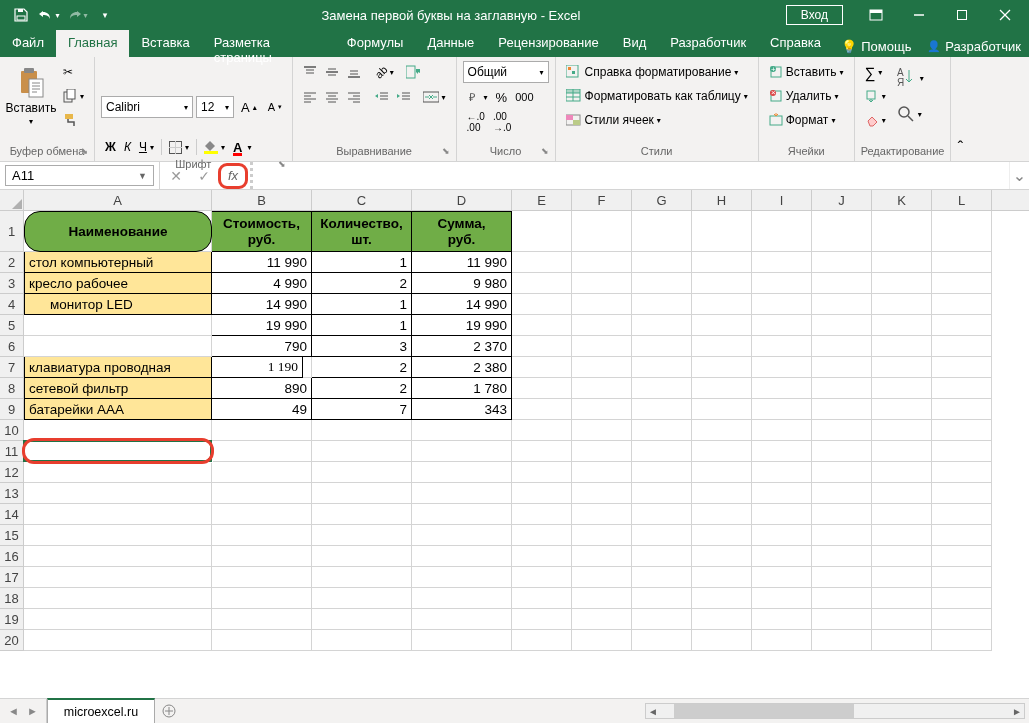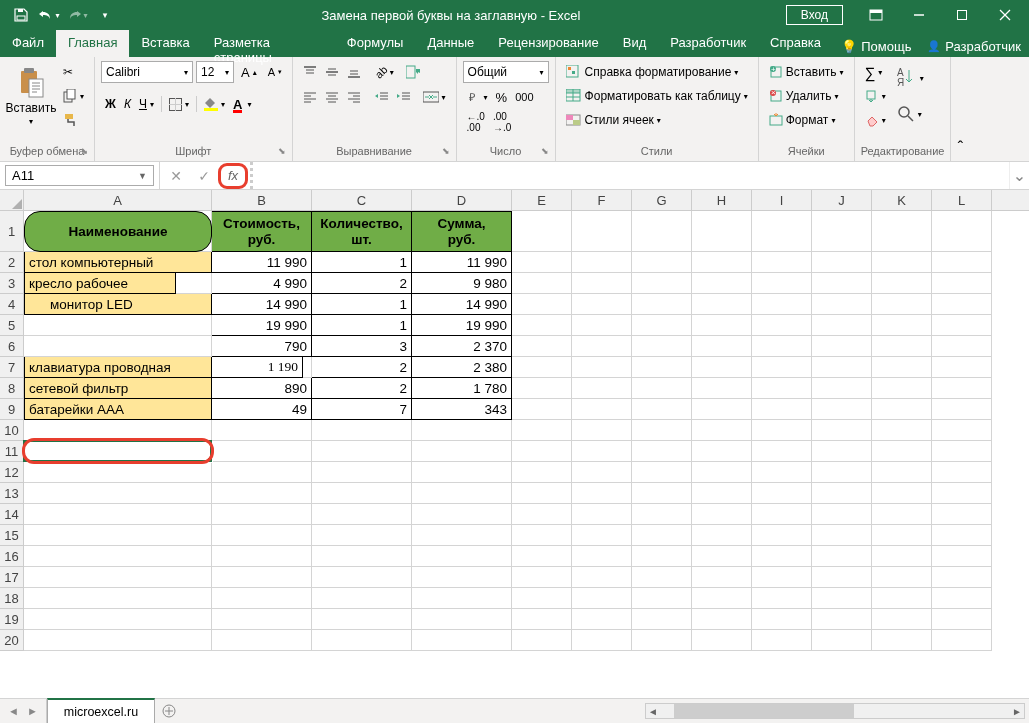--- a/index.html
+++ b/index.html
@@ -174,21 +174,21 @@
           </div>
       </div>
     </div>
     <div class="ribbon-group-label">
         <span>Буфер обмена</span>
         <span class="dlg">⬊</span>
       </div>
   </div>
 
   <div class="ribbon-group">
-    <div class="ribbon-controls" style="flex-direction:column; gap:10px;">
+    <div class="ribbon-controls" style="flex-direction:column; gap:18px;margin-top:35px;">
       <div style="display:flex; gap:3px;">
         <div class="select-box" style="width:92px;">
             <span>Calibri</span>
             <span style="font-size:8px;">▾</span>
           </div>
         <div class="select-box" style="width:38px;">
             <span>12</span>
             <span style="font-size:8px;">▾</span>
           </div>
         <div class="rbtn" style="font-size:13px;">A<sup style="font-size:8px;">▴</sup></div>
@@ -768,21 +768,21 @@
       <div class="cell" style="left: 848px; top: 419px; width: 60px; height: 21px;"></div>
       <div class="cell" style="left: 908px; top: 419px; width: 60px; height: 21px;"></div>
       <div class="cell hdr-cell" style="left: 0px; top: 0px; width: 188px; height: 41px; border-width: 1px; border-style: solid; border-color: rgb(0, 0, 0); border-radius: 16px;">Наименование</div>
       <div class="cell hdr-cell" style="left: 188px; top: 0px; width: 100px; height: 41px; border-right: 1px solid rgb(0, 0, 0); border-bottom: 1px solid rgb(0, 0, 0); border-top: 1px solid rgb(0, 0, 0);">Стоимость,<br>руб.</div>
       <div class="cell hdr-cell" style="left: 288px; top: 0px; width: 100px; height: 41px; border-right: 1px solid rgb(0, 0, 0); border-bottom: 1px solid rgb(0, 0, 0); border-top: 1px solid rgb(0, 0, 0);">Количество,<br>шт.</div>
       <div class="cell hdr-cell" style="left: 388px; top: 0px; width: 100px; height: 41px; border-right: 1px solid rgb(0, 0, 0); border-bottom: 1px solid rgb(0, 0, 0); border-top: 1px solid rgb(0, 0, 0);">Сумма,<br>руб.</div>
       <div class="cell name-cell" style="left: 0px; top: 41px; width: 188px; height: 21px; border-right: 1px solid rgb(0, 0, 0); border-bottom: 1px solid rgb(0, 0, 0); border-left: 1px solid rgb(0, 0, 0);">стол компьютерный</div>
       <div class="cell num-cell" style="left: 188px; top: 41px; width: 100px; height: 21px; border-right: 1px solid rgb(0, 0, 0); border-bottom: 1px solid rgb(0, 0, 0);">11 990</div>
       <div class="cell num-cell" style="left: 288px; top: 41px; width: 100px; height: 21px; border-right: 1px solid rgb(0, 0, 0); border-bottom: 1px solid rgb(0, 0, 0);">1</div>
       <div class="cell num-cell" style="left: 388px; top: 41px; width: 100px; height: 21px; border-right: 1px solid rgb(0, 0, 0); border-bottom: 1px solid rgb(0, 0, 0);">11 990</div>
-      <div class="cell name-cell" style="left: 0px; top: 62px; width: 152px; height: 21px; border-right: 1px solid rgb(0, 0, 0); border-bottom: 1px solid rgb(0, 0, 0); border-left: 1px solid rgb(0, 0, 0);">кресло рабочее</div>
+      <div class="cell name-cell" style="left: 0px; top: 62px; width: 188px; height: 21px; border-right: 1px solid rgb(0, 0, 0); border-bottom: 1px solid rgb(0, 0, 0); border-left: 1px solid rgb(0, 0, 0);">кресло рабочее</div>
       <div class="cell num-cell" style="left: 188px; top: 62px; width: 100px; height: 21px; border-right: 1px solid rgb(0, 0, 0); border-bottom: 1px solid rgb(0, 0, 0);">4 990</div>
       <div class="cell num-cell" style="left: 288px; top: 62px; width: 100px; height: 21px; border-right: 1px solid rgb(0, 0, 0); border-bottom: 1px solid rgb(0, 0, 0);">2</div>
       <div class="cell num-cell" style="left: 388px; top: 62px; width: 100px; height: 21px; border-right: 1px solid rgb(0, 0, 0); border-bottom: 1px solid rgb(0, 0, 0);">9 980</div>
       <div class="cell name-cell" style="left: 0px; top: 83px; width: 188px; height: 21px; border-right: 1px solid rgb(0, 0, 0); border-bottom: 1px solid rgb(0, 0, 0); border-left: 1px solid rgb(0, 0, 0); padding-left: 25px;">монитор LED</div>
       <div class="cell num-cell" style="left: 188px; top: 83px; width: 100px; height: 21px; border-right: 1px solid rgb(0, 0, 0); border-bottom: 1px solid rgb(0, 0, 0);">14 990</div>
       <div class="cell num-cell" style="left: 288px; top: 83px; width: 100px; height: 21px; border-right: 1px solid rgb(0, 0, 0); border-bottom: 1px solid rgb(0, 0, 0);">1</div>
       <div class="cell num-cell" style="left: 388px; top: 83px; width: 100px; height: 21px; border-right: 1px solid rgb(0, 0, 0); border-bottom: 1px solid rgb(0, 0, 0);">14 990</div>
       <div class="cell num-cell" style="left: 188px; top: 104px; width: 100px; height: 21px; border-right: 1px solid rgb(0, 0, 0); border-bottom: 1px solid rgb(0, 0, 0);">19 990</div>
       <div class="cell num-cell" style="left: 288px; top: 104px; width: 100px; height: 21px; border-right: 1px solid rgb(0, 0, 0); border-bottom: 1px solid rgb(0, 0, 0);">1</div>
       <div class="cell num-cell" style="left: 388px; top: 104px; width: 100px; height: 21px; border-right: 1px solid rgb(0, 0, 0); border-bottom: 1px solid rgb(0, 0, 0);">19 990</div>

